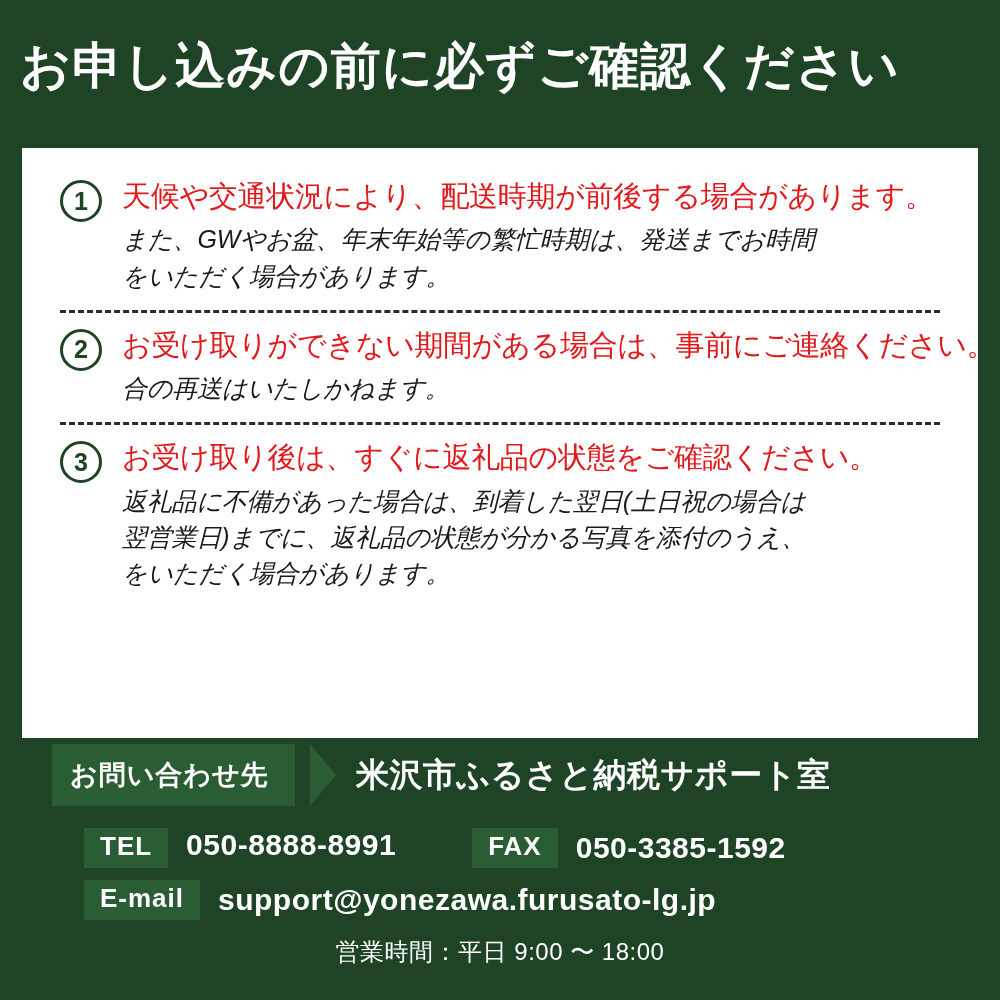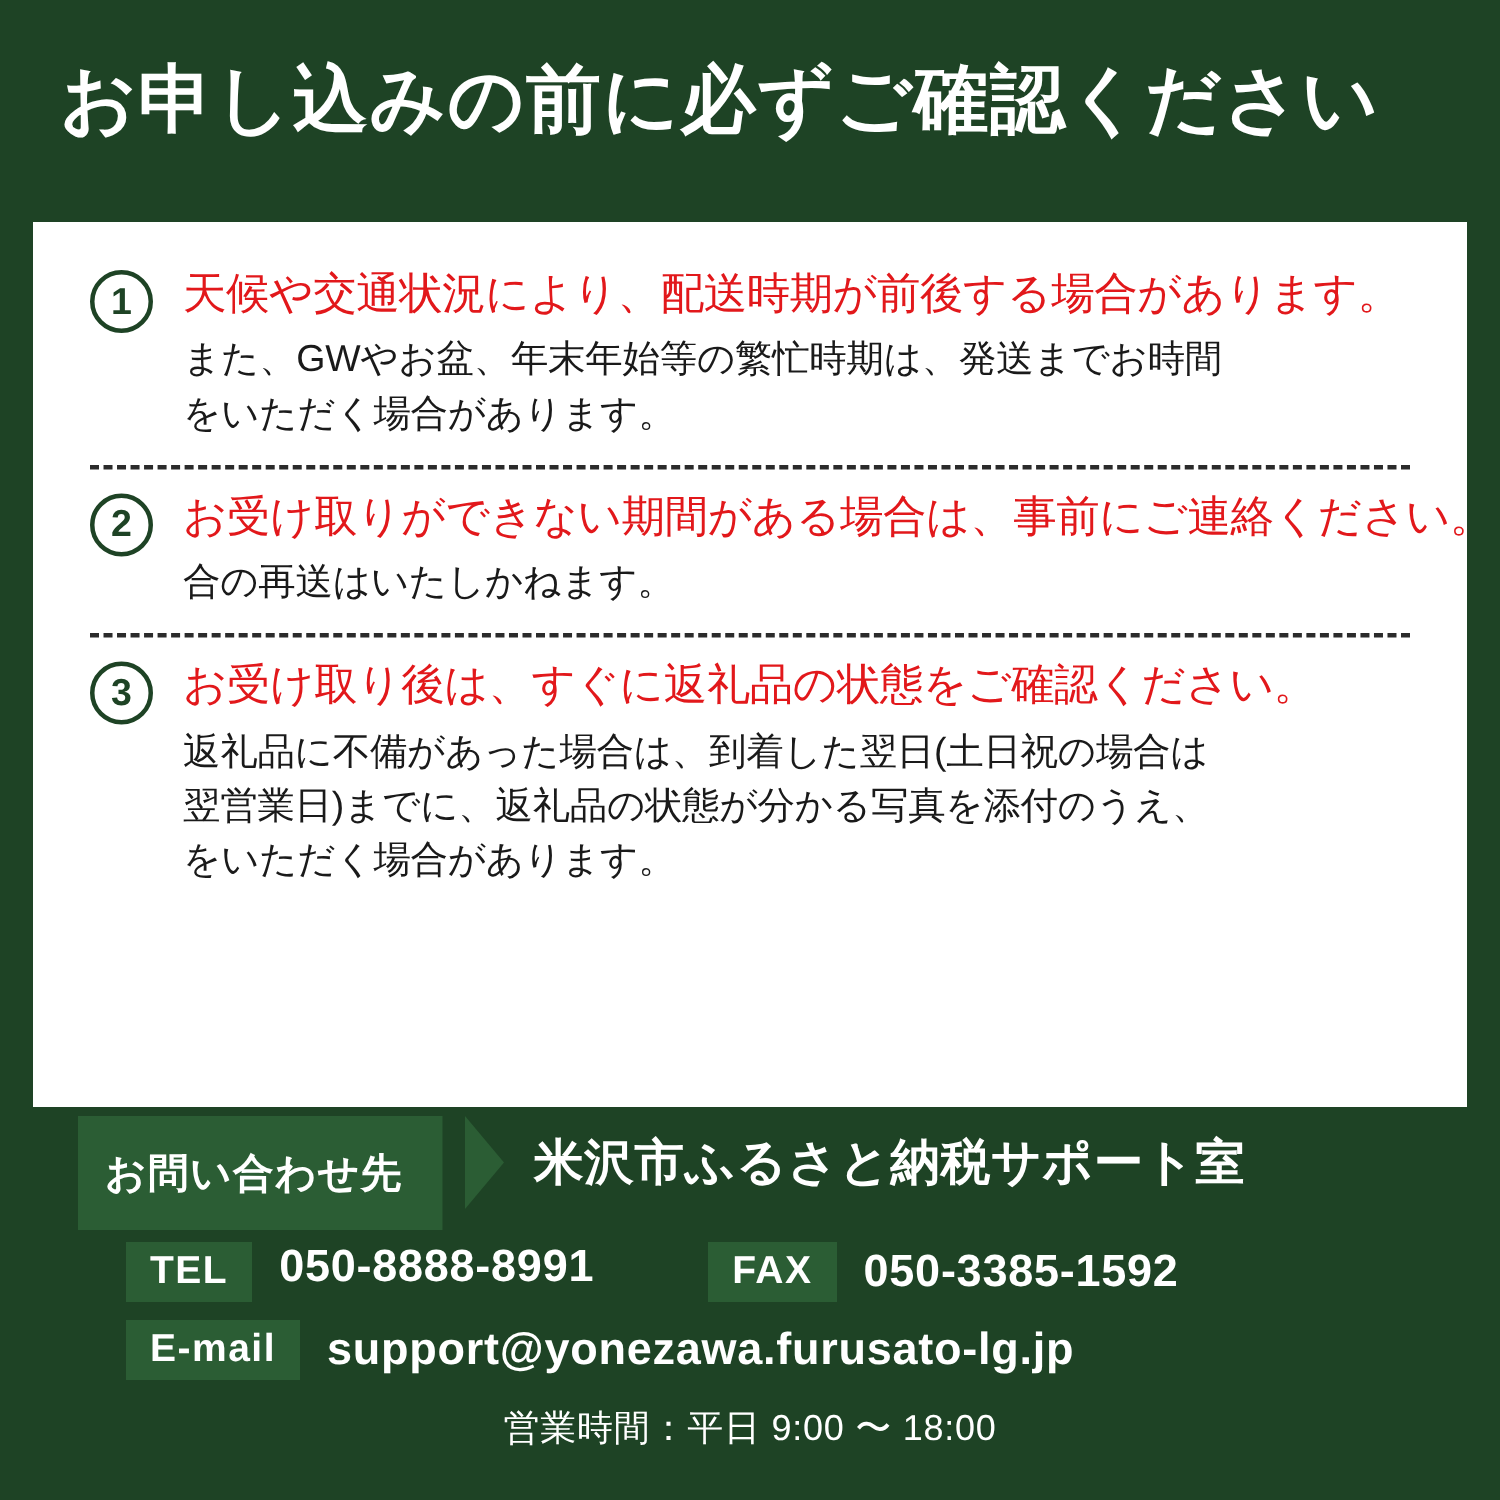--- a/index.html
+++ b/index.html
@@ -20,21 +20,21 @@
     background: #1e4325;
     box-sizing: border-box;
     padding: 0;
     overflow: hidden;
   }
   
   .header {
     height: 132px;
     display: flex;
     align-items: center;
-    padding-left: 40px;
+    padding-left: 20px;
     box-sizing: border-box;
     text-align: right;
   }
   .header-title {
     color: #ffffff;
     font-size: 50px;
     font-weight: bold;
     letter-spacing: 1px;
     line-height: 1;
     white-space: nowrap;
@@ -80,20 +80,21 @@
     line-height: 1.25;
     letter-spacing: -0.3px;
     white-space: nowrap;
   }
   .item-text {
     color: #1a1a1a;
     font-size: 25px;
     line-height: 1.45;
     margin-top: 7px;
     letter-spacing: -0.2px;
+    font-style: italic;
   }
   .item-text div {
     white-space: nowrap;
   }
   .divider {
     margin: 16px 0 14px 0;
     border-top: 3px dashed #2b2b2b;
     height: 0;
   }
   
@@ -101,21 +102,21 @@
     position: absolute;
     left: 0;
     top: 744px;
     width: 1000px;
     height: 70px;
   }
   .contact-label {
     position: absolute;
     left: 52px;
     top: 0;
-    height: 76px;
+    height: 62px;
     background: #2b5d34;
     color: #ffffff;
     font-size: 27px;
     font-weight: bold;
     display: flex;
     align-items: center;
     padding: 0 26px 0 18px;
     box-sizing: border-box;
     letter-spacing: 1px;
     font-family: Liberation Serif, serif;

